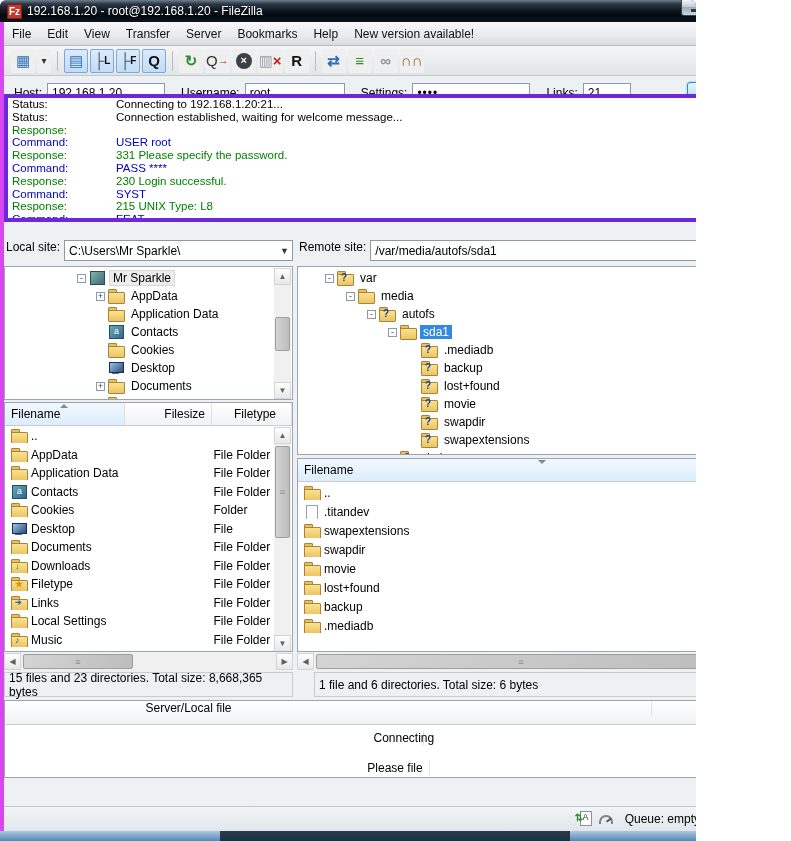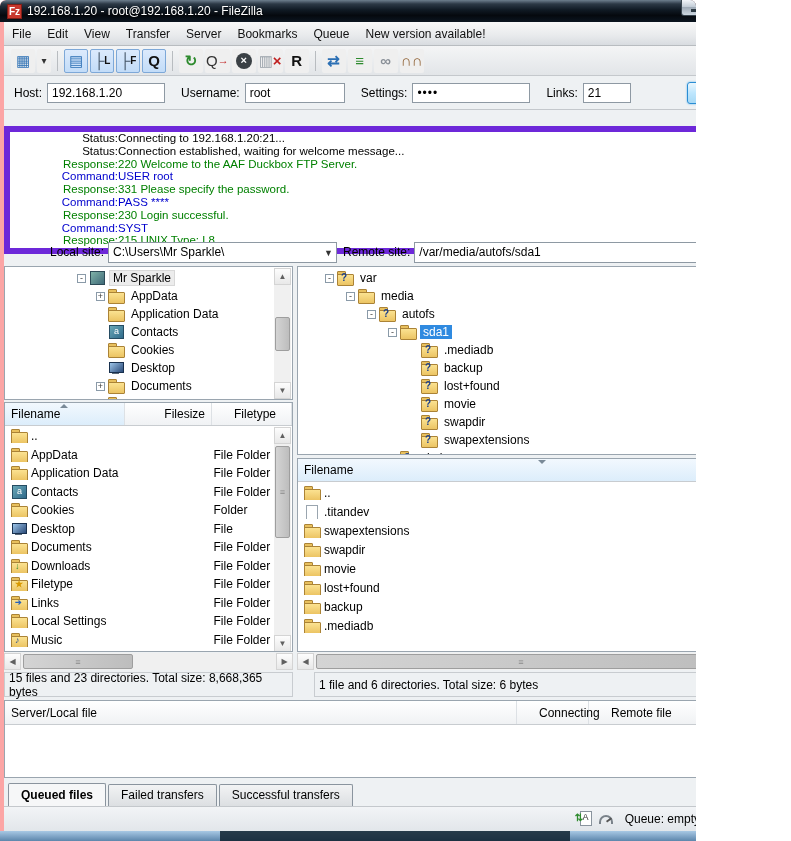--- a/index.html
+++ b/index.html
@@ -1,17 +1,17 @@
 <!DOCTYPE html>
 <html><head>
 <meta charset="utf-8">
 <style>
   * { margin:0; padding:0; box-sizing:border-box; }
   html,body { font-family:"Liberation Sans", sans-serif; }
-  #window { position:relative; width:696px; height:841px; background:#fca5a5; overflow:hidden; border-radius:6px 6px 0 0; }
+  #window { position:relative; width:696px; height:841px; background:#d946ef; overflow:hidden; border-radius:6px 6px 0 0; }
 
   
   #titlebar { position:absolute; left:0; top:0; width:791px; height:22px;
     background:linear-gradient(180deg,#6e7f8e 0%,#2c3946 18%,#101a24 45%,#05090e 70%,#0b1520 100%);
     border-radius:6px 6px 0 0; display:flex; align-items:center; color:#fff; font-size:12px; }
   #fz-logo { width:15px; height:15px; margin:0 5px 0 7px; background:#c8372d; color:#fff; font-weight:bold;
     font-size:10px; display:flex; align-items:center; justify-content:center; border:1px solid #7e1f18; }
   #title-text { text-shadow:0 1px 2px #000; white-space:nowrap; }
   #win-buttons { position:absolute; right:8px; top:0; display:flex; }
   .wbtn { width:29px; height:16px; border:1px solid #38454f; border-top:none; border-radius:0 0 3px 3px;
@@ -46,39 +46,39 @@
   #quickbar label { margin-right:5px; }
   .qc-input { height:20px; border:1px solid #8e99a3; background:#fff; font-family:"Liberation Sans",sans-serif;
     font-size:12px; padding:0 4px; margin-right:16px; }
   #host-input { width:118px; } #user-input { width:100px; } #pass-input { width:118px; letter-spacing:1px; } #port-input { width:48px; }
   #quickconnect-btn { height:22px; padding:0 10px; font-size:12px; border:1px solid #2a8dd4; border-radius:3px;
     background:linear-gradient(180deg,#eaf6fd,#bee6fd 50%,#a7d9f5); box-shadow:0 0 2px #5ab4ea; cursor:default;margin-left:40px; }
   #quickconnect-drop { height:22px; width:17px; border:1px solid #8e99a3; border-radius:3px; margin-left:2px;
     background:linear-gradient(180deg,#fdfdfd,#dfe3e7); font-size:9px; color:#333; cursor:default; }
 
   
-  #log { position:absolute; left:0; top:104px; width:783px; height:128px; background:#fff;
-    border:6px solid #6d28d9; overflow:hidden; font-size:11.5px;text-align:right; }
+  #log { position:absolute; left:0; top:72px; width:783px; height:128px; background:#fff;
+    border:4px solid #6d28d9; overflow:hidden; font-size:11.5px; }
   .log-row { display:flex; height:12.8px; line-height:12.8px; white-space:nowrap; }
   .log-type { width:108px; padding-left:4px; flex:none; }
   #log-scroll { position:absolute; right:1px; top:1px; width:17px; height:124px; }
 
   
   .vscroll { background:#f0f0f0; position:absolute; }
   .hscroll { background:#f0f0f0; position:absolute; display:flex; align-items:center; }
   .sb-btn { width:17px; height:17px; background:linear-gradient(180deg,#fdfdfd,#e8e8e8); border:1px solid #d4d4d4;
     color:#606060; font-size:8px; display:flex; align-items:center; justify-content:center; flex:none; cursor:default; }
   .vscroll .sb-btn { width:100%; }
   .sb-thumb { background:linear-gradient(90deg,#d4d4d4,#bdbdbd); border:1px solid #9e9e9e; border-radius:2px; position:relative; cursor:default; }
   .vscroll .sb-thumb { width:15px; margin-left:1px; }
   .hscroll .sb-thumb { height:15px; }
   .sb-thumb.grip::after { content:"≡"; position:absolute; left:50%; top:50%; transform:translate(-50%,-52%); color:#8a8a8a; font-size:9px; }
 
   
-  .sitebar { position:absolute; top:218px; height:24px; display:flex; align-items:center; font-size:12px;margin-left:44px; }
+  .sitebar { position:absolute; top:218px; height:24px; display:flex; font-size:12px; }
   #local-sitebar { left:0; width:289px; } #remote-sitebar { left:293px; width:490px; }
   .sitebar .sb-label { margin:0 4px 0 2px; white-space:nowrap; }
   .combo { flex:1; height:21px; border:1px solid #8e99a3; background:#fff; display:flex; align-items:center;
     padding-left:4px; white-space:nowrap; overflow:hidden; position:relative; }
   .combo .combo-arrow { position:absolute; right:3px; top:5px; font-size:9px; color:#333; }
 
   
   .pane { position:absolute; background:#fff; border:1px solid #9aa5af; overflow:hidden; }
   #local-tree { left:0; top:244px; width:289px; height:134px; }
   #remote-tree { left:293px; top:244px; width:490px; height:189px; }
@@ -139,21 +139,21 @@
   #local-hscroll { left:0; top:631px; width:289px; height:17px; }
   #remote-hscroll { left:293px; top:631px; width:490px; height:17px; }
   .hscroll .sb-track { flex:1; display:flex; align-items:center; }
 
   .status-line { position:absolute; top:650px; height:25px; font-size:12px; display:flex; align-items:center;
     padding-left:4px; background:#eef1f3; border:1px solid #c8ccd0; }
   #local-status { left:0; width:289px; } #remote-status { left:310px; width:490px; }
 
   
   #queue { position:absolute; left:0; top:678px; width:783px; height:78px; background:#fff; border:1px solid #9aa5af; }
-  #queue .list-header { height:24px; }
+  #queue .list-header { height:24px;flex-direction:column; }
   #queue .c-file { width:512px; } #queue .c-dir { width:56px; } #queue .c-remote { flex:1; }
 
   
   #tabs { position:absolute; left:0; top:758px; width:783px; height:26px; background:#eef1f3;
     display:flex; align-items:flex-end; padding-left:4px; }
   .tab { border:1px solid #8a949e; border-bottom:none; border-radius:2px 2px 0 0; padding:3px 12px 4px;
     font-size:12px; background:linear-gradient(180deg,#f2f3f4,#dcdfe2); margin-right:2px; cursor:default; }
   .tab.active { background:#f6f7f8; font-weight:bold; padding-top:4px; }
 
   
@@ -201,21 +201,21 @@
 
   <div id="content">
 
     <div id="menubar">
         <span class="menu-item">File</span>
         <span class="menu-item">Edit</span>
         <span class="menu-item">View</span>
         <span class="menu-item">Transfer</span>
         <span class="menu-item">Server</span>
         <span class="menu-item">Bookmarks</span>
-        <span class="menu-item">Queue</span>
+        <span class="menu-item">Help</span>
         <span class="menu-item">New version available!</span>
       </div>
 
     <div id="toolbar">
         <button class="tb-btn">
           <span class="tb-part" style="color: rgb(43, 111, 180);">▦</span>
         </button>
         <button class="tb-btn narrow">
           <span class="tb-part" style="color: rgb(51, 51, 51); font-size: 10px;">▾</span>
         </button>
@@ -288,21 +288,20 @@
           <div class="log-row" style="color: rgb(0, 0, 0);">
             <span class="log-type">Status:</span>
             <span class="log-msg">Connecting to 192.168.1.20:21...</span>
           </div>
           <div class="log-row" style="color: rgb(0, 0, 0);">
             <span class="log-type">Status:</span>
             <span class="log-msg">Connection established, waiting for welcome message...</span>
           </div>
           <div class="log-row" style="color: rgb(0, 128, 0);">
             <span class="log-type">Response:</span>
-            <span class="log-msg">220 Welcome to the AAF Duckbox FTP Server.</span>
           </div>
           <div class="log-row" style="color: rgb(0, 0, 205);">
             <span class="log-type">Command:</span>
             <span class="log-msg">USER root</span>
           </div>
           <div class="log-row" style="color: rgb(0, 128, 0);">
             <span class="log-type">Response:</span>
             <span class="log-msg">331 Please specify the password.</span>
           </div>
           <div class="log-row" style="color: rgb(0, 0, 205);">
@@ -712,32 +711,27 @@
 
     <div id="queue">
       <div class="list-header">
         <div class="col c-file">
             <span>Server/Local file</span>
           </div>
         <div class="col c-dir">
             <span>Connecting</span>
           </div>
         <div class="col c-remote">
-            <span>Remote file</span>
+            <span>Please file</span>
           </div>
       </div>
       <div id="queue-body" style="height:34px; background:#fff;"></div>
 
     </div>
 
-    <div id="tabs">
-        <div class="tab active">Queued files</div>
-        <div class="tab">Failed transfers</div>
-        <div class="tab">Successful transfers</div>
-      </div>
 
     <div id="statusbar">
       <span id="transfer-type-ic"></span>
       <span id="speed-ic"></span>
       <span id="queue-status-text">Queue: empty</span>
       <span id="leds">
         <span class="led green"></span>
         <span class="led red"></span>
       </span>
       <span id="resize-grip"></span>

